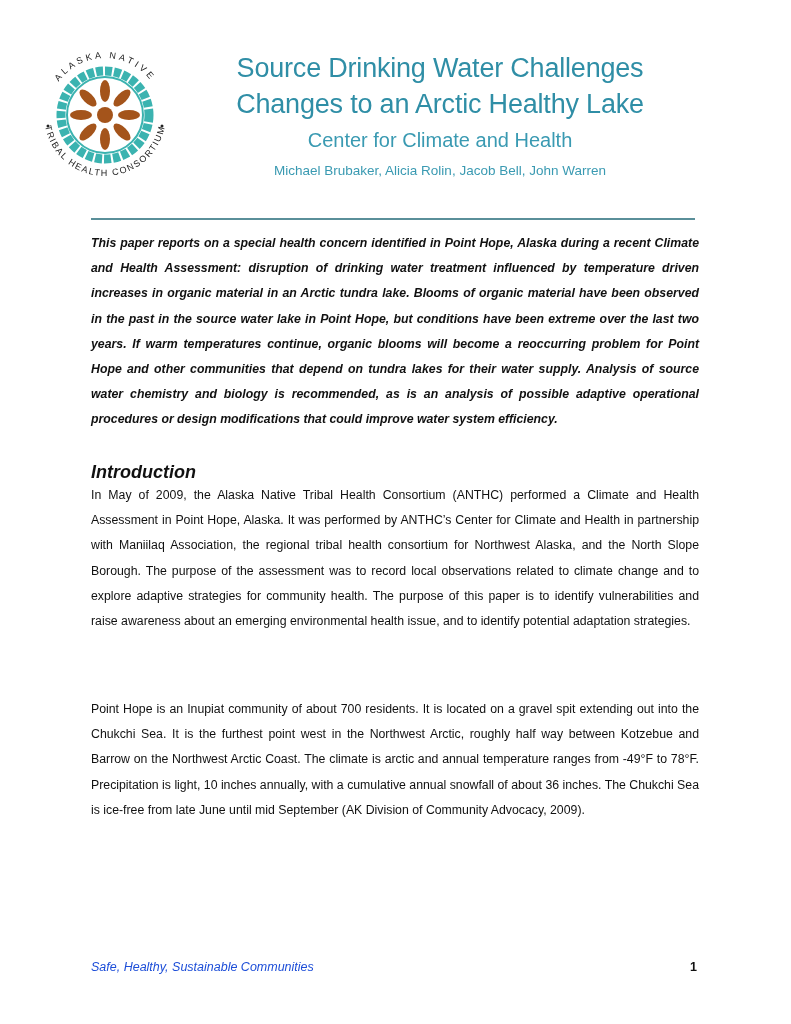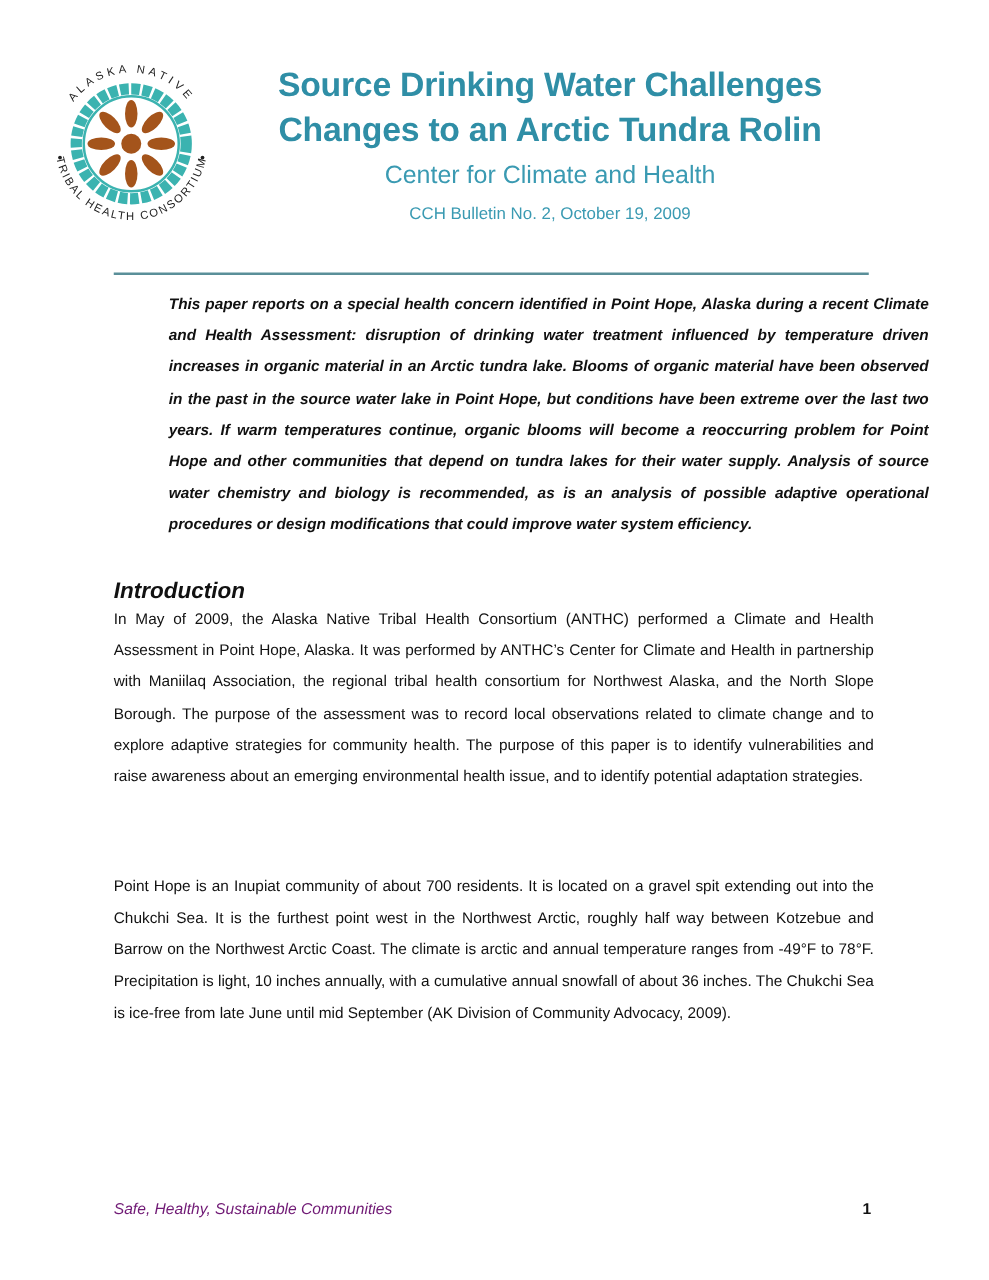--- a/index.html
+++ b/index.html
@@ -1,30 +1,30 @@
 <!DOCTYPE html>
 <html><head>
 <meta charset="utf-8">
 <style>
   html, body { margin: 0; padding: 0; background: #ffffff; }
   body { width: 791px; height: 1024px; position: relative; overflow: hidden; font-family: "Liberation Sans", sans-serif; color: #111; }
   .logo { position: absolute; left: 30px; top: 40px; width: 150px; height: 150px; }
   .header { position: absolute; left: 190px; top: 50px; width: 500px; text-align: center; color: #2f8ea6; }
-  .title { font-size: 27px; line-height: 36px; font-weight: bold; margin: 0; letter-spacing: -0.2px; }
+  .title { font-size: 27px; line-height: 36px; font-weight: normal; margin: 0; letter-spacing: -0.2px; }
   .subtitle { font-size: 20px; line-height: 26px; margin-top: 5px; color: #3a9ab2; }
   .authors { font-size: 13.5px; line-height: 20px; margin-top: 8px; color: #3a9ab2; }
   .divider { position: absolute; left: 91px; top: 218px; width: 604px; height: 2px; background: #5a8f99; }
   .content { position: absolute; left: 91px; width: 608px; font-size: 12.3px; line-height: 25.2px; text-align: justify; }
-  .abstract { top: 231px; font-style: italic; font-weight: bold; margin-left: 44px; }
+  .abstract { top: 231px; font-style: italic; font-weight: bold; }
   .intro { top: 461px; }
   .bg { top: 697px; }
   .section-head { font-weight: bold; font-style: italic; font-size: 18px; line-height: 22px; }
   p { margin: 0; }
   .footer { position: absolute; left: 91px; top: 960px; width: 606px; display: flex; justify-content: space-between; font-size: 12.5px; }
-  .footer .tagline { font-style: italic; color: #701a75; }
+  .footer .tagline { font-style: italic; color: #1d4ed8; }
   .footer .pagenum { font-weight: bold; }
 </style>
 </head>
 <body>
 
 <div class="logo">
   <svg width="150" height="150" viewBox="0 0 150 150">
     <defs>
       <path id="arcTop" d="M 18 75 A 57 57 0 0 1 132 75"></path>
       <path id="arcBot" d="M 14 75 A 61 61 0 0 0 136 75"></path>
@@ -51,25 +51,25 @@
       <textPath href="#arcBot" startOffset="50%" text-anchor="middle">TRIBAL HEALTH CONSORTIUM</textPath>
     </text>
     <circle cx="18" cy="86" r="1.5" fill="#222"></circle>
     <circle cx="132" cy="86" r="1.5" fill="#222"></circle>
   </svg>
 </div>
 
 <div class="header">
   <h1 class="title">
     <span>Source Drinking Water Challenges</span><br>
-    <span>Changes to an Arctic Tundra Rolin</span>
+    <span>Changes to an Arctic Healthy Lake</span>
   </h1>
   <div class="subtitle">Center for Climate and Health</div>
   <div class="authors">
-    <div>CCH Bulletin No. 2, October 19, 2009</div>
+    <div>Michael Brubaker, Alicia Rolin, Jacob Bell, John Warren</div>
   </div>
 </div>
 
 <div class="divider"></div>
 
 <div class="content abstract">
   <p>This paper reports on a special health concern identified in Point Hope, Alaska during a recent Climate and Health Assessment: disruption of drinking water treatment influenced by temperature driven increases in organic material in an Arctic tundra lake. Blooms of organic material have been observed in the past in the source water lake in Point Hope, but conditions have been extreme over the last two years. If warm temperatures continue, organic blooms will become a reoccurring problem for Point Hope and other communities that depend on tundra lakes for their water supply. Analysis of source water chemistry and biology is recommended, as is an analysis of possible adaptive operational procedures or design modifications that could improve water system efficiency.</p>
 </div>
 
 <div class="content intro">

